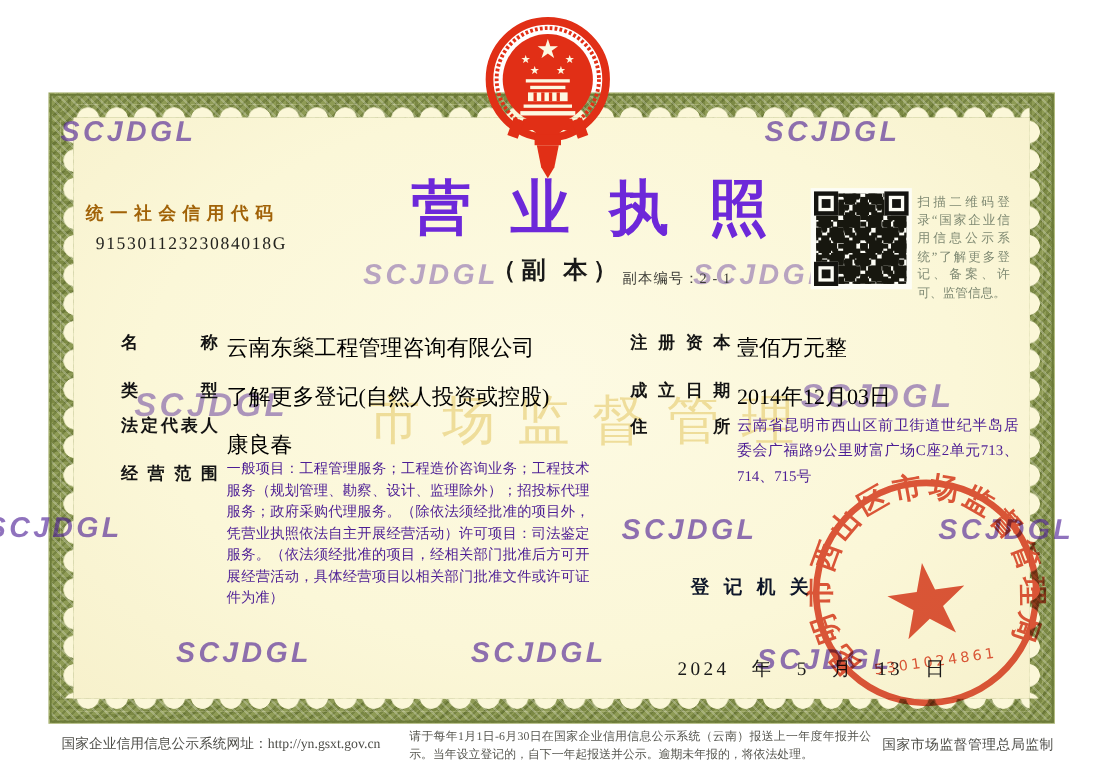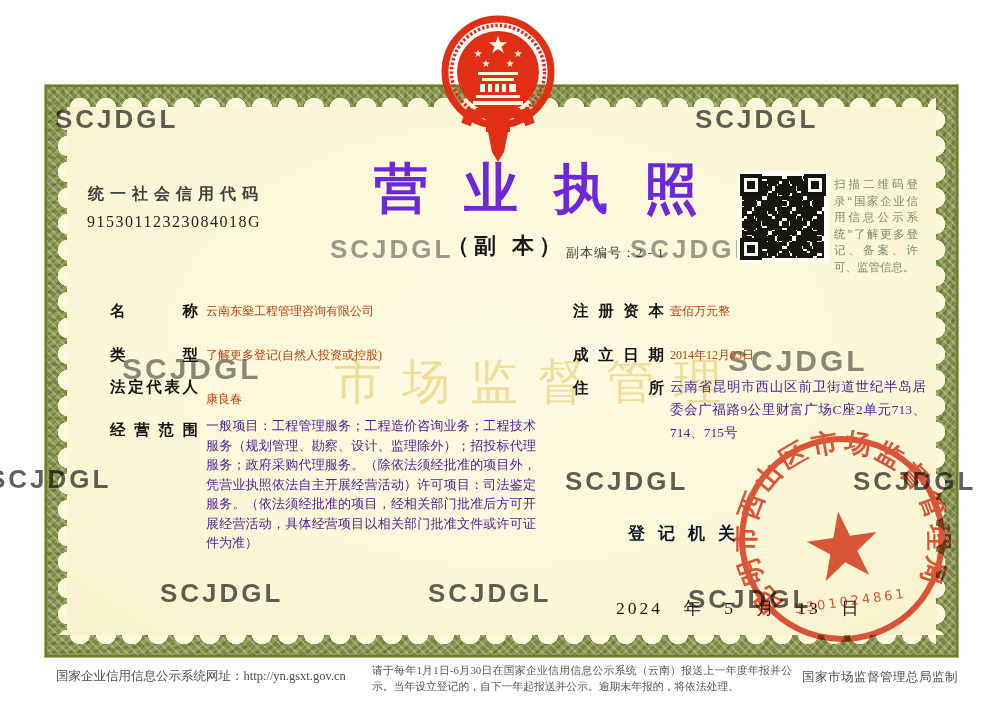--- a/index.html
+++ b/index.html
@@ -28,29 +28,29 @@
     background-size:26px 12px;background-repeat:repeat-x;}
   .sc-l{top:22px;bottom:22px;left:10px;width:12px;
     background-image:radial-gradient(circle at 13px 13px, #fbf7d8 10px, rgba(0,0,0,0) 10.5px);
     background-size:12px 26px;background-repeat:repeat-y;}
   .sc-r{top:22px;bottom:22px;right:10px;width:12px;
     background-image:radial-gradient(circle at -1px 13px, #fbf7d8 10px, rgba(0,0,0,0) 10.5px);
     background-size:12px 26px;background-repeat:repeat-y;}
 
   
   .wm{position:absolute;font-family:"Liberation Sans","DejaVu Sans",sans-serif;
-      font-weight:700;font-size:26px;letter-spacing:3px;color:#000000;opacity:.62;white-space:nowrap;}
+      font-weight:700;font-size:26px;letter-spacing:3px;color:#4c1d95;opacity:.62;white-space:nowrap;font-style:italic;}
   .wm.f{opacity:.38;}
   .wm.mid{font-size:30px;opacity:.45;}
   .wm-big{position:absolute;left:334px;top:350px;font-family:"Liberation Sans","DejaVu Sans",sans-serif;
       font-weight:400;font-size:48px;letter-spacing:20px;color:#e2c257;opacity:.5;white-space:nowrap;}
 
   
-  .ccl{position:absolute;left:88px;top:184px;font:700 16px "Liberation Sans","DejaVu Sans",sans-serif;
-       letter-spacing:6px;color:#404040;white-space:nowrap;}
+  .ccl{position:absolute;left:78px;top:184px;font:700 16px "Liberation Sans","DejaVu Sans",sans-serif;
+       letter-spacing:6px;color:#a16207;white-space:nowrap;}
   .ccv{position:absolute;left:87px;top:213px;font-size:16px;letter-spacing:1.5px;color:#23231f;white-space:nowrap;}
   .title{position:absolute;left:374px;top:153px;font:900 54px "Liberation Sans","DejaVu Sans",sans-serif;
        letter-spacing:36px;color:#6d28d9;white-space:nowrap;}
   .subtitle{position:absolute;left:447px;top:231px;font:700 22px "Liberation Sans","DejaVu Sans",sans-serif;
        letter-spacing:5px;color:#191919;white-space:nowrap;}
   .copynum{position:absolute;left:566px;top:244px;font-size:13px;color:#3a3a35;letter-spacing:1px;white-space:nowrap;}
 
   
   .qr{position:absolute;left:737px;top:171px;width:92px;height:92px;background:#fdfdf6;}
   .qr-noise{position:absolute;left:5px;top:5px;right:5px;bottom:5px;
@@ -63,21 +63,21 @@
   .qr-finder{position:absolute;width:22px;height:22px;border:4px solid #141410;background:#fdfdf6;box-sizing:border-box;}
   .qr-finder i{display:block;width:8px;height:8px;margin:3px;background:#141410;}
   .qr-cap{position:absolute;left:834px;top:176px;width:84px;font-size:11.5px;line-height:16.5px;
       color:#75806b;text-align:justify;opacity:.92;}
 
   
   .flabel{position:absolute;display:inline-block;text-align:justify;text-align-last:justify;
       font:700 15.5px "Liberation Sans","DejaVu Sans",sans-serif;color:#141414;}
   .wL{width:88px;left:110px;}
   .wR{width:91px;left:573px;}
-  .fvalue{position:absolute;font-size:12px;color:#c2410c;white-space:nowrap;}
+  .fvalue{position:absolute;font-size:20px;color:#000000;white-space:nowrap;}
   .fpara{position:absolute;font-size:13px;line-height:19.5px;color:#4c1d95;text-align:justify;}
 
   .regorg{position:absolute;left:628px;top:522px;font:700 17px "Liberation Sans","DejaVu Sans",sans-serif;
       letter-spacing:13px;color:#0f172a;white-space:nowrap;}
   .issdate{position:absolute;left:616px;top:596px;font-size:17.5px;color:#1a1a1a;
       word-spacing:13px;letter-spacing:3px;white-space:nowrap;}
 
   
   .emblem{position:absolute;left:438px;top:10px;width:120px;height:156px;}
   .seal{position:absolute;left:733px;top:430px;width:218px;height:218px;mix-blend-mode:multiply;opacity:.92;}

